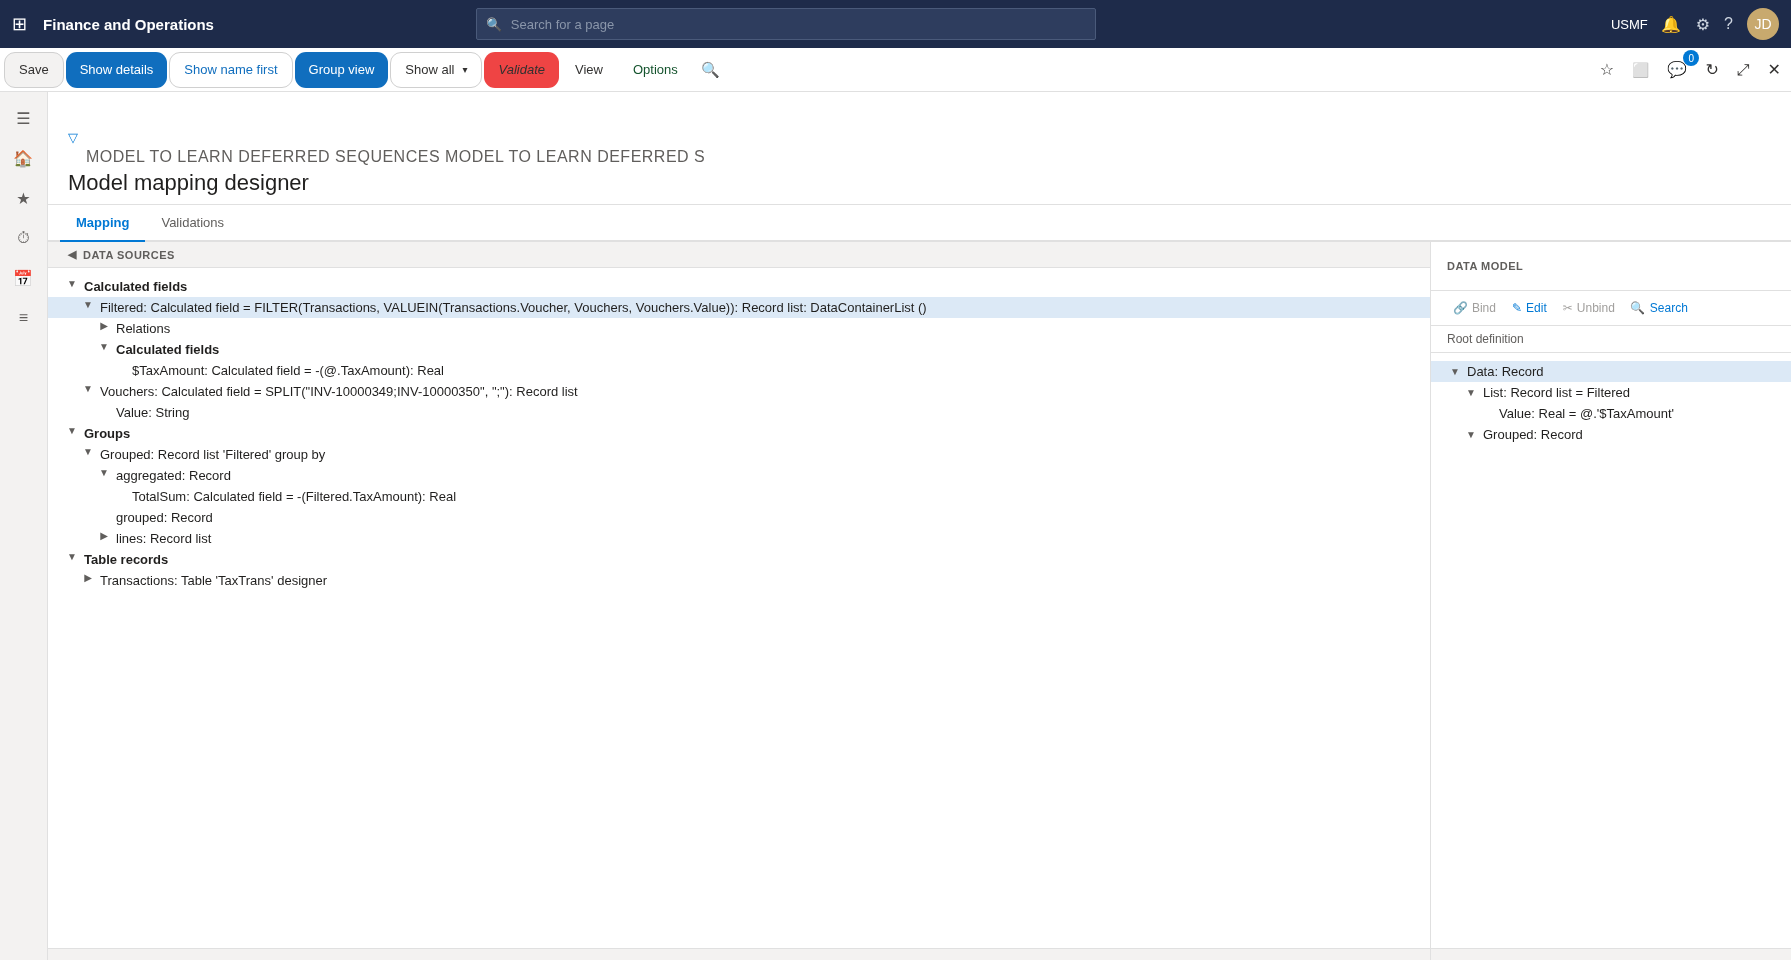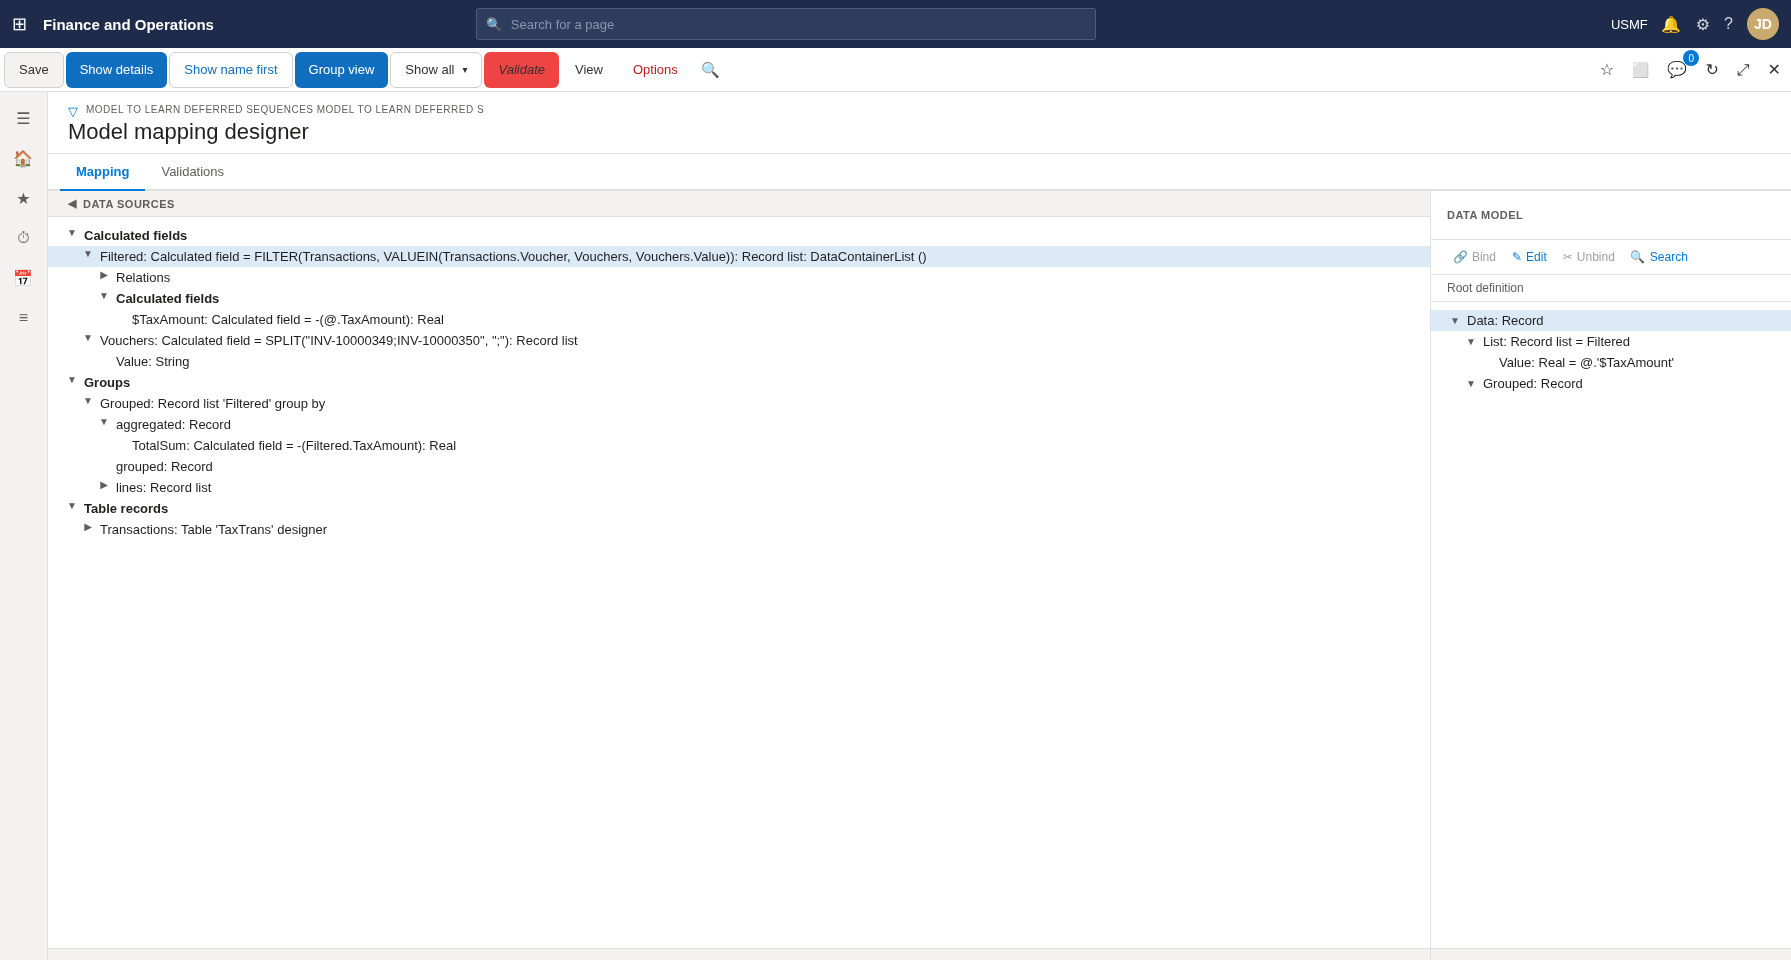--- a/index.html
+++ b/index.html
@@ -41,53 +41,53 @@
     .top-nav .search-bar input::placeholder { color: #8a96aa; }
     .top-nav .nav-right {
       display: flex;
       align-items: center;
       gap: 14px;
       margin-left: auto;
       color: white;
     }
     .top-nav .nav-right .username { font-size: 13px; }
     .top-nav .nav-right .icon-btn { cursor: pointer; font-size: 16px; color: #cdd5e0; }
-    .avatar { width: 32px; height: 32px; border-radius: 50%; background: #c8a96e; display: flex; align-items: center; justify-content: center; font-weight: 700; color: white; font-size: 14px; cursor: pointer; }
+    .avatar { width: 32px; height: 32px; border-radius: 50%; background: #c8a96e; display: flex; align-items: center; justify-content: center; font-weight: 400; color: white; font-size: 14px; cursor: pointer; }
 
     
     .toolbar {
       background: #ffffff;
       height: 44px;
       display: flex;
       align-items: center;
       border-bottom: 1px solid #e0e0e0;
       padding: 0 4px;
       gap: 2px;
     }
     .toolbar .btn {
       height: 36px;
       padding: 0 14px;
       border: none;
       cursor: pointer;
       font-size: 13px;
       display: flex;
       align-items: center;
       gap: 6px;
-      border-radius: 6px;
+      border-radius: 11px;
     }
     .btn-save { background: #f3f2f1; color: #323130; border: 1px solid #d0d0d0 !important; }
     .btn-show-details { background: #106ebe; color: white; }
     .btn-show-name { background: white; color: #106ebe; border: 1px solid #d0d0d0 !important; }
     .btn-group-view { background: #106ebe; color: white; }
     .btn-show-all {
       background: white; color: #323130; border: 1px solid #d0d0d0 !important;
     }
     .btn-validate { background: #ef4444; color: #323130; font-style: italic; }
     .btn-view { background: white; color: #323130; }
-    .btn-options { background: white; color: #b91c1c; }
+    .btn-options { background: white; color: #14532d; }
     .toolbar-right { margin-left: auto; display: flex; align-items: center; gap: 6px; }
     .toolbar-icon-btn { background: transparent; border: none; cursor: pointer; color: #323130; font-size: 16px; padding: 4px 6px; }
     .notification-badge { position: relative; display: inline-block; }
     .badge-count {
       position: absolute; top: -6px; right: -6px;
       background: #0078d4; color: white; border-radius: 50%;
       width: 16px; height: 16px; font-size: 10px; display: flex; align-items: center; justify-content: center;
     }
 
     
@@ -122,25 +122,26 @@
       flex-direction: column;
       overflow: hidden;
     }
 
     
     .page-header {
       padding: 12px 20px 8px 20px;
       border-bottom: 1px solid #e0e0e0;
     }
     .breadcrumb {
-      font-size: 10px;
+      font-size: 16px;
       color: #605e5c;
       text-transform: uppercase;
       letter-spacing: 0.5px;
       margin-bottom: 4px;
+      margin-top: 44px;
     }
     .page-title {
       font-size: 22px;
       font-weight: 300;
       color: #201f1e;
     }
 
     
     .tabs {
       display: flex;

